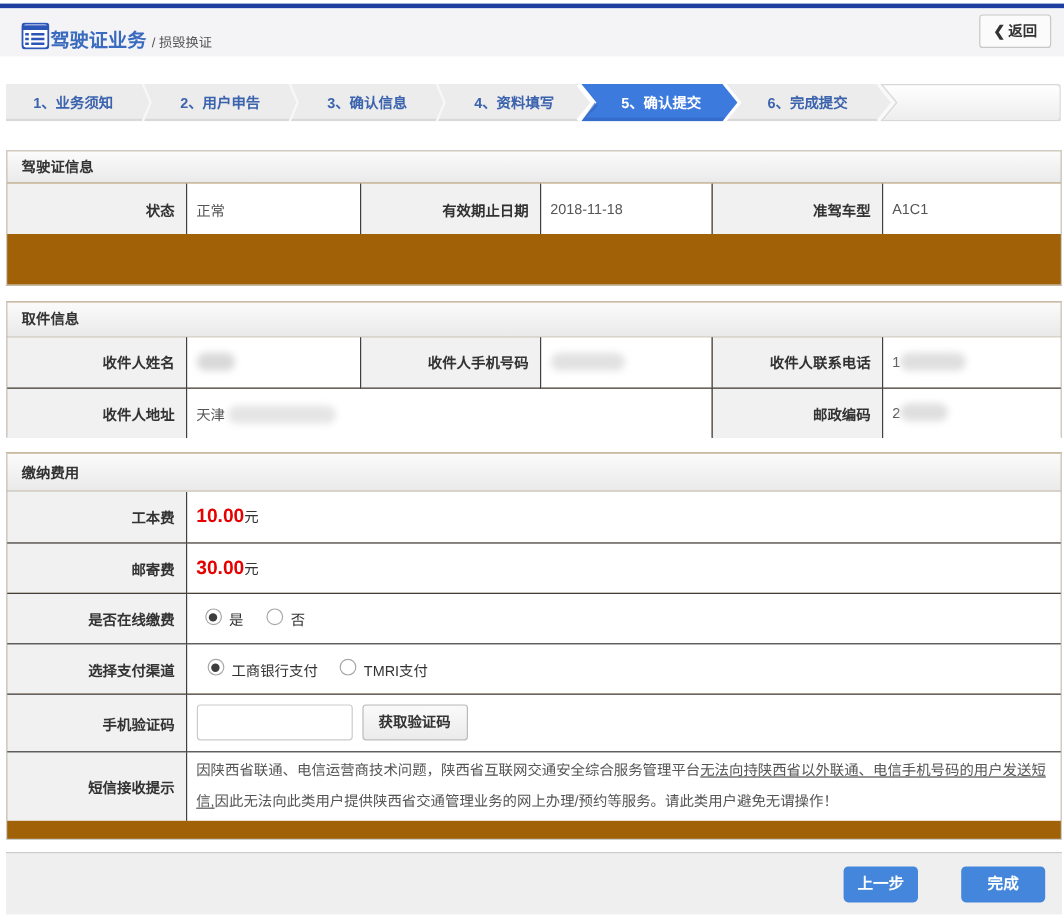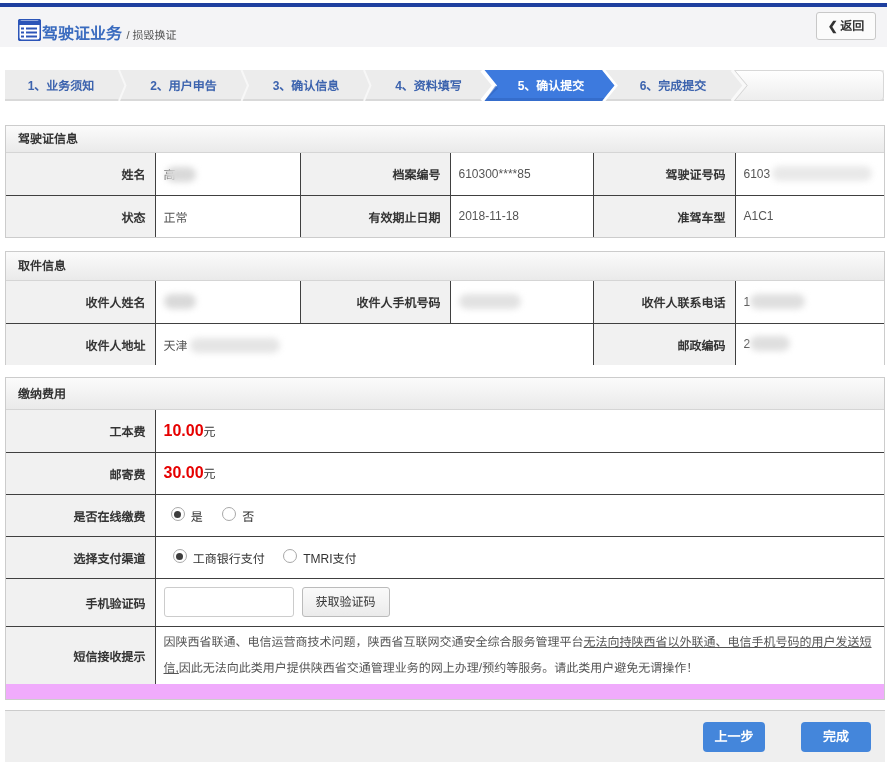--- a/index.html
+++ b/index.html
@@ -5,40 +5,40 @@
   * { margin:0; padding:0; box-sizing:border-box; }
   html,body { width:887px; height:769px; background:#fff; font-family:"Liberation Sans", sans-serif; overflow:hidden; position:relative; }
   .topline { position:absolute; left:0; top:3px; width:887px; height:4px; background:#1e3f9f; }
   .pagehead { position:absolute; left:0; top:7px; width:887px; height:40px; background:#f4f4f6; }
   .hicon { position:absolute; left:18px; top:19px; }
   .htitle { position:absolute; left:42px; top:20px; font-size:16px; font-weight:bold; color:#3a6bbf; }
   .htitle .sub { color:#555; font-weight:normal; font-size:11px; }
   .backbtn { position:absolute; left:816px; top:12px; width:60px; height:28px; background:#fbfbfb; border:1px solid #c8c8c8; border-radius:3px; font-size:12px; font-weight:bold; color:#333; text-align:center; line-height:26px; }
   .steps { position:absolute; left:5px; top:70px; }
 
-  .section { position:absolute; left:5px; width:880px; border:1px solid #ccc; background:#f0abfc; }
+  .section { position:absolute; left:5px; width:880px; border:1px solid #ccc; background:#a16207; }
   .sechead { height:27px; line-height:27px; padding-left:12px; font-size:12px; font-weight:bold; color:#333; background:linear-gradient(180deg,#fbfbfb,#eaeaea); border-bottom:1px solid #d5d5d5; }
   table.grid { border-collapse:collapse; table-layout:fixed; width:878px; }
   table.grid td { height:42px; font-size:12px; border:1px solid #404040; padding:0; vertical-align:middle; }
   table.grid tr td:first-child { border-left:none; }
   table.grid tr td:last-child { border-right:none; }
   table.grid tr:first-child td { border-top:none; }
   table.grid tr:last-child td { border-bottom:none; }
   table.grid td.lab { background:#f1f1f1; text-align:right; padding-right:9px; color:#333; font-weight:bold; }
   table.grid td.val { background:#fff; text-align:left; padding-left:8px; color:#555; }
   .bb { display:inline-block; vertical-align:middle; border-radius:8px; filter:blur(3px); height:15px; background:#d9d9d9; margin-top:-2px; }
   .red { color:#e60000; font-weight:bold; font-size:16px; }
   .yuan { color:#333; font-size:12px; }
 
   .radio { display:inline-block; width:14px; height:14px; border:1px solid #a8a8a8; border-radius:50%; background:#fff; vertical-align:middle; position:relative; margin-top:-2px; margin-right:3px; }
   .radio.on::after { content:""; position:absolute; left:2.5px; top:2.5px; width:7px; height:7px; border-radius:50%; background:#3d3d3d; }
   .rlab { font-size:12px; color:#333; vertical-align:middle; }
 
   .vinput { display:inline-block; width:130px; height:30px; border:1px solid #ccc; border-radius:3px; background:#fff; vertical-align:middle; }
-  .vbtn { display:inline-block; height:30px; line-height:28px; padding:0 13px; border:1px solid #bbb; border-radius:3px; background:linear-gradient(180deg,#fafafa,#ebebeb); font-size:12px; font-weight:normal; color:#333; vertical-align:middle; margin-left:8px; }
+  .vbtn { display:inline-block; height:30px; line-height:28px; padding:0 13px; border:1px solid #bbb; border-radius:3px; background:linear-gradient(180deg,#fafafa,#ebebeb); font-size:12px; font-weight:bold; color:#333; vertical-align:middle; margin-left:8px; }
 
   .notice { font-size:12px; line-height:26px; color:#a8554b; padding:0 4px 0 8px; }
   .notice u { text-decoration:underline; }
 
   .footer { position:absolute; left:5px; top:710px; width:880px; height:52px; background:#efefef; border-top:1px solid #ccc; }
   .btn { position:absolute; top:722px; height:30px; background:#4486db; border-radius:4px; color:#fff; font-size:13px; font-weight:bold; text-align:center; line-height:30px; }
   .btn.prev { left:703px; width:62px; }
   .btn.done { left:801px; width:70px; }
 </style>
 </head>
@@ -95,28 +95,20 @@
   <table class="grid">
     <colgroup>
         <col style="width:149px">
         <col style="width:145px">
         <col style="width:150px">
         <col style="width:143px">
         <col style="width:142px">
         <col style="width:149px">
       </colgroup>
     <tbody>
-        <tr>
-      <td class="lab">姓名</td>
-          <td class="val">高<span class="bb" style="width:30px;margin-left:-10px;"></span></td>
-      <td class="lab">档案编号</td>
-          <td class="val">610300****85</td>
-      <td class="lab">驾驶证号码</td>
-          <td class="val">6103<span class="bb" style="width:100px;background:#e9e9e9;margin-left:2px;"></span></td>
-    </tr>
     <tr>
       <td class="lab">状态</td>
           <td class="val">正常</td>
       <td class="lab">有效期止日期</td>
           <td class="val">2018-11-18</td>
       <td class="lab">准驾车型</td>
           <td class="val">A1C1</td>
     </tr>
   </tbody>
     </table>

